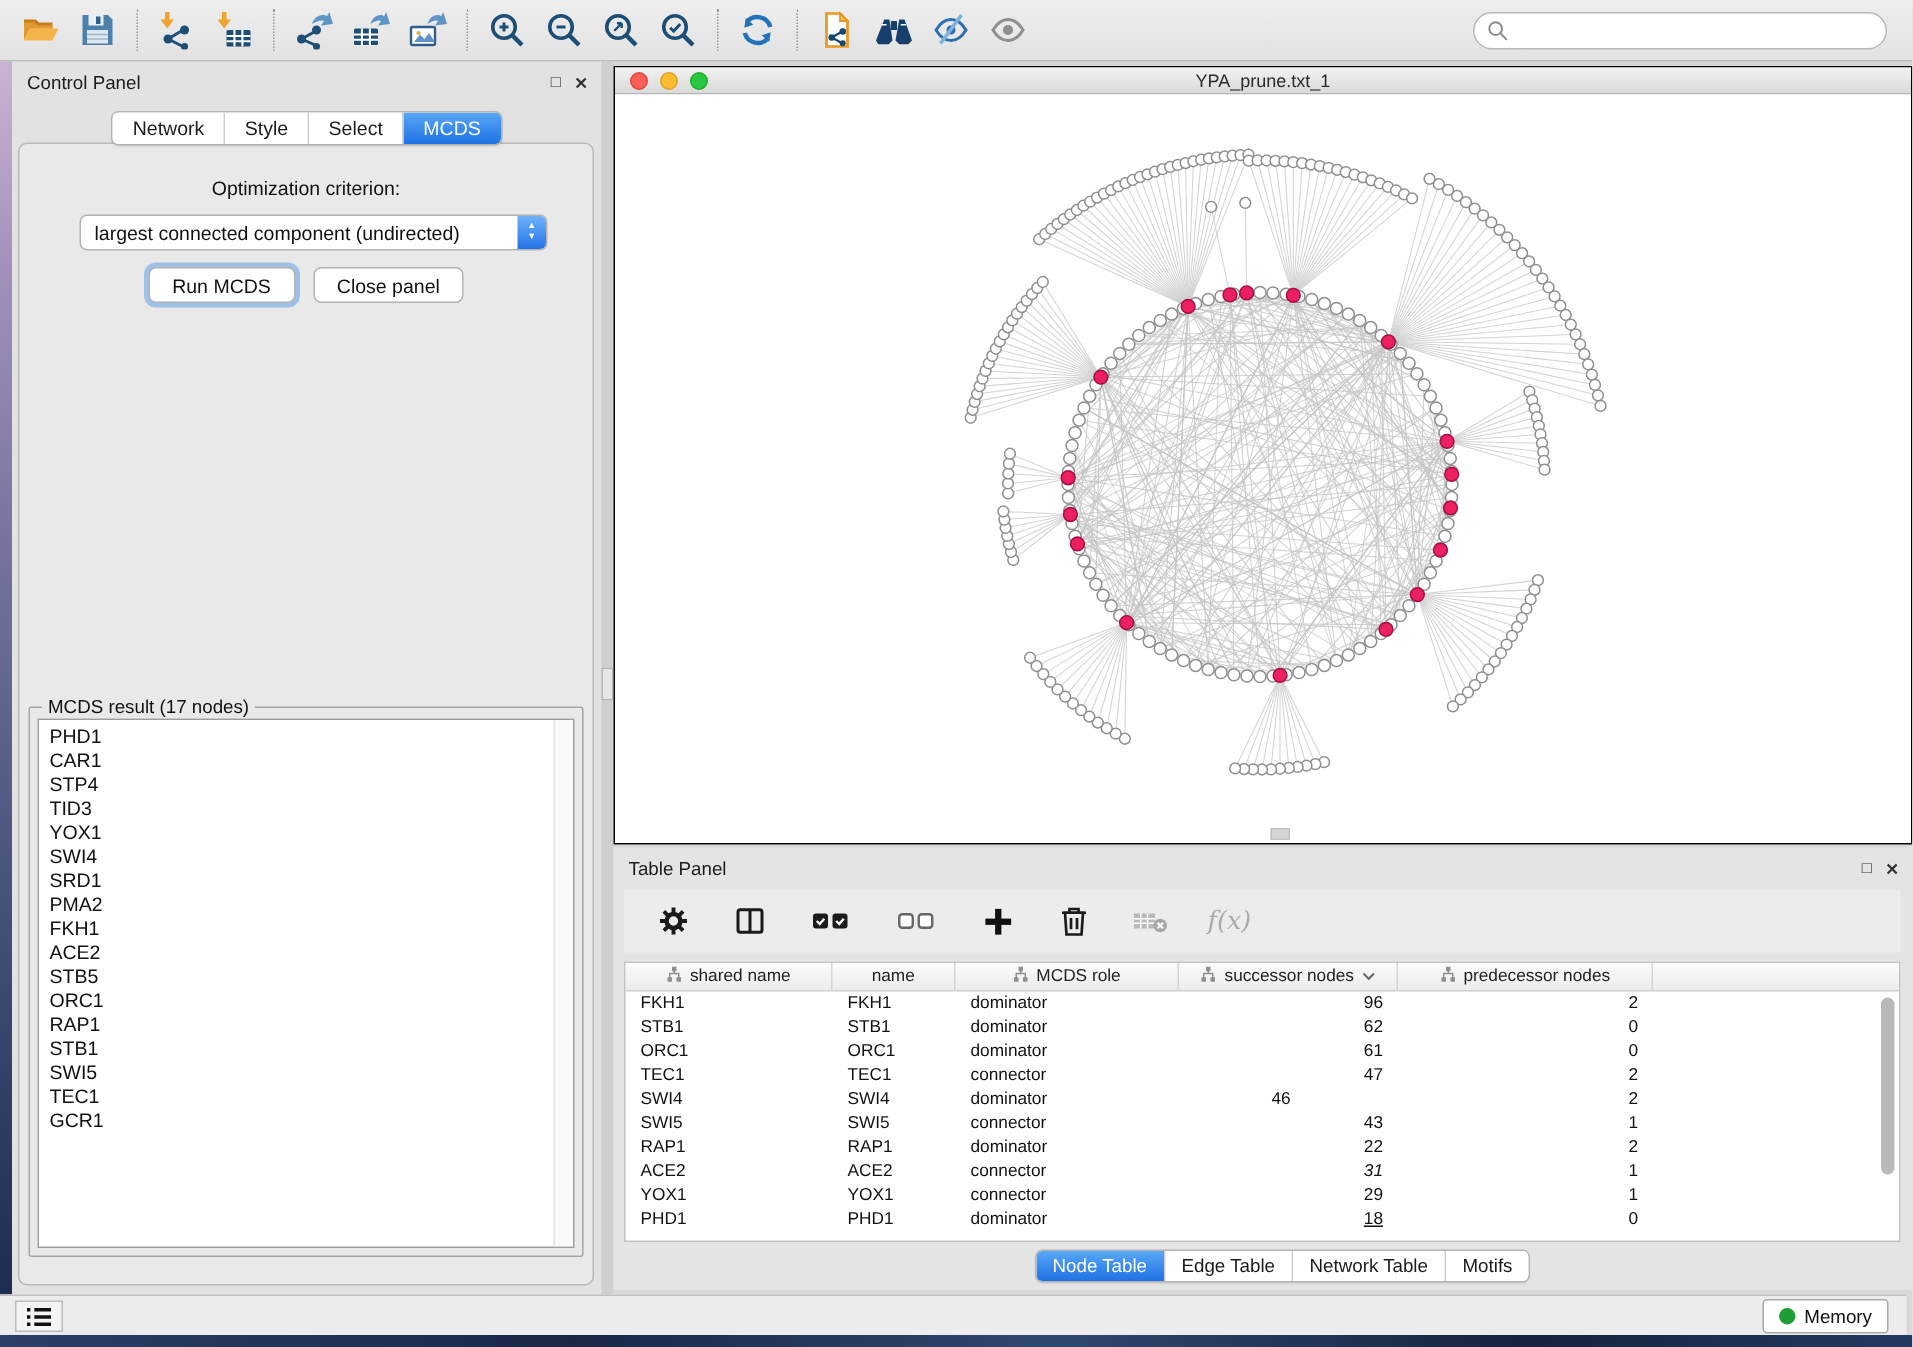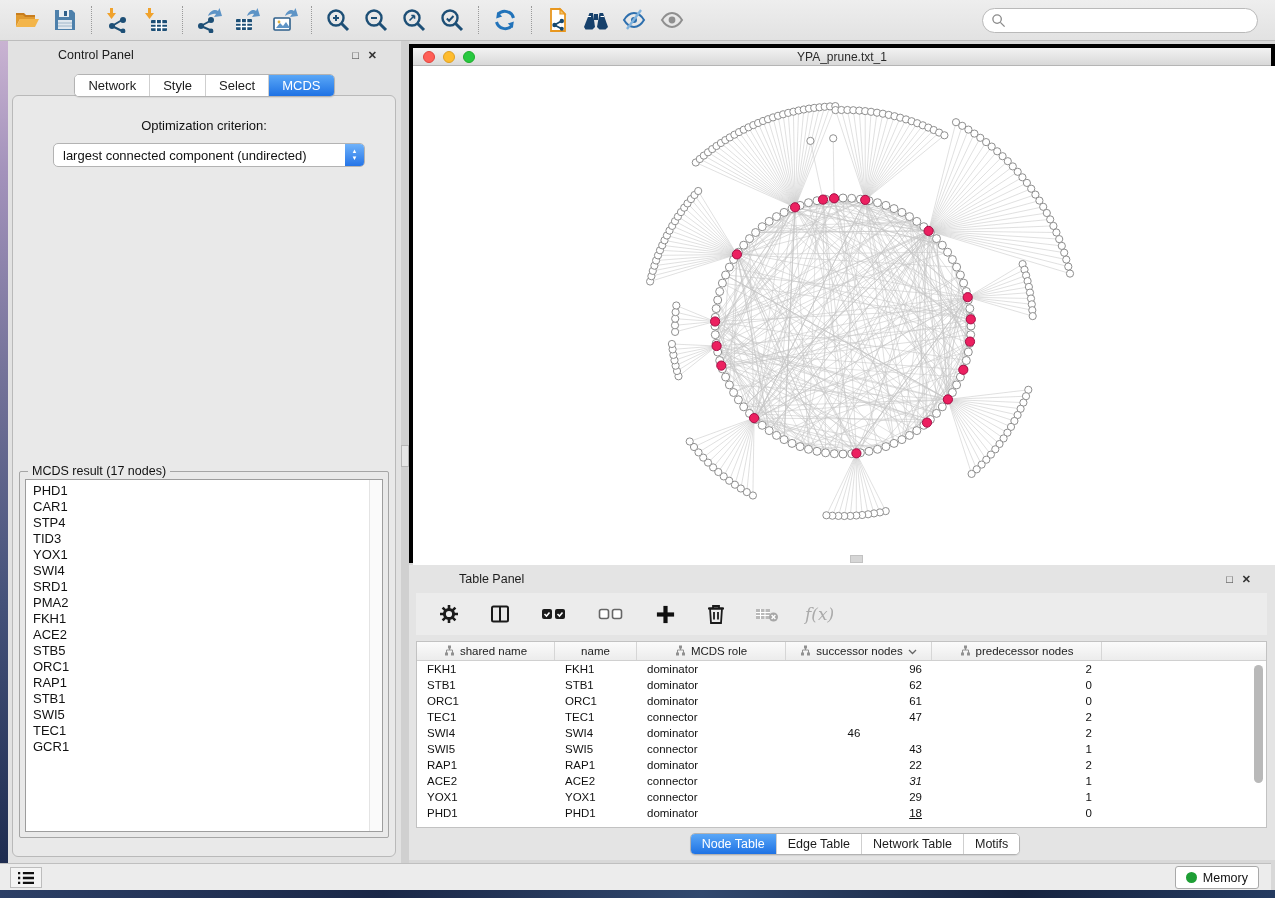--- a/index.html
+++ b/index.html
@@ -20,21 +20,21 @@
   .searchbox input { border:none; outline:none; flex:1; height:20px; font-size:12px; background:transparent; }
 
   
   .wall-left { position:absolute; left:0; top:41px; width:8px; height:822px;
     background:linear-gradient(180deg,#c9b3d2 0%,#a392bb 16%,#75739a 40%,#45527a 68%,#1e2c50 100%); }
   .wall-bottom { position:absolute; left:0; top:890px; width:1275px; height:8px;
     background:linear-gradient(90deg,#2c3f66 0%,#1a2747 30%,#31486e 55%,#16233f 80%,#243a60 100%); }
 
   
   .control-panel { position:absolute; left:8px; top:41px; width:393px; height:822px; background:#e2e2e2; }
-  .panel-header { height:24px; display:flex; align-items:center; padding:4px 24px 0 10px; font-size:12.5px; color:#1c1c1c;margin-left:40px; }
+  .panel-header { height:24px; display:flex; align-items:center; padding:4px 9px 0 10px; font-size:12.5px; color:#1c1c1c; }
   .panel-header .spacer { flex:1; }
   .win-ctl { font-size:11px; color:#333; margin-left:9px; cursor:default; }
   .win-ctl.close { font-weight:bold; }
   .ctab-row { position:absolute; left:0; top:33px; width:100%; text-align:center; z-index:2; }
   .seg { display:inline-flex; border:1px solid #b3b3b3; border-radius:5px; background:#fff; overflow:hidden;
     box-shadow:0 1px 1px rgba(0,0,0,0.08); }
   .seg .segtab { padding:3px 13px; font-size:13px; color:#1b1b1b; border-left:1px solid #cfcfcf; background:#fff; cursor:default; white-space:nowrap; }
   .seg .segtab:first-child { border-left:none; }
   .seg .segtab.sel { background:linear-gradient(#5aa7f7,#1e72e4); color:#fff; }
   .cp-inner { position:absolute; left:4px; top:54px; width:384px; height:762px;
@@ -59,21 +59,21 @@
     border:1px solid #9d9d9d; overflow:hidden; }
   .listbox .items { padding:3px 0 0 7px; font-size:13px; line-height:16px; color:#111; }
   .vtrack { position:absolute; right:0; top:0; bottom:0; width:13px; background:#fafafa; border-left:1px solid #e4e4e4; }
 
   
   .split-v { position:absolute; left:401px; top:41px; width:8px; height:822px; background:#d0d0d0; }
   .split-handle { position:absolute; left:0; width:8px; height:22px; top:404px; background:#e6e6e6; border:1px solid #b5b5b5; }
 
   
   .net-window { position:absolute; left:409px; top:44px; width:866px; height:519px; background:#fff;
-    border:4px solid #000000; }
+    border:1px solid #000000; }
   .net-titlebar { height:18px; background:linear-gradient(#f2f2f2,#d9d9d9); border-bottom:1px solid #b5b5b5;
     position:relative; display:flex; align-items:center; justify-content:center; }
   .net-title { font-size:12px; color:#2b2b2b; }
   .lights { position:absolute; left:10px; top:3px; display:flex; gap:8px; }
   .light { width:12px; height:12px; border-radius:50%; }
   .light.red { background:#ff5f57; border:1px solid #e0443e; }
   .light.yellow { background:#febc2e; border:1px solid #dea123; }
   .light.green { background:#28c840; border:1px solid #1dad2b; }
   .net-canvas { position:relative; width:864px; height:499px; background:#fff; }
   .canvas-grip { position:absolute; left:437px; bottom:2px; width:13px; height:8px; background:#d6d6d6; border:1px solid #c2c2c2; }
@@ -271,20 +271,23 @@
           <span class="segtab sel">MCDS</span>
         </span></div>
     <div class="cp-inner">
       <div class="opt-label">Optimization criterion:</div>
       <div class="combo">
         <span class="val">largest connected component (undirected)</span>
         <span class="stepper">
           <span>▲</span>
           <span>▼</span>
         </span>
+      </div>
+      <div class="btn-row">
+        <button class="pbtn focused">Run MCDS</button><span class="btn-gap"></span><button class="pbtn">Close panel</button>
       </div>
       <div class="groupbox">
         <span class="legend">MCDS result (17 nodes)</span>
         <div class="listbox">
           <div class="items" id="mcds-list">
               <div>PHD1</div>
               <div>CAR1</div>
               <div>STP4</div>
               <div>TID3</div>
               <div>YOX1</div>

